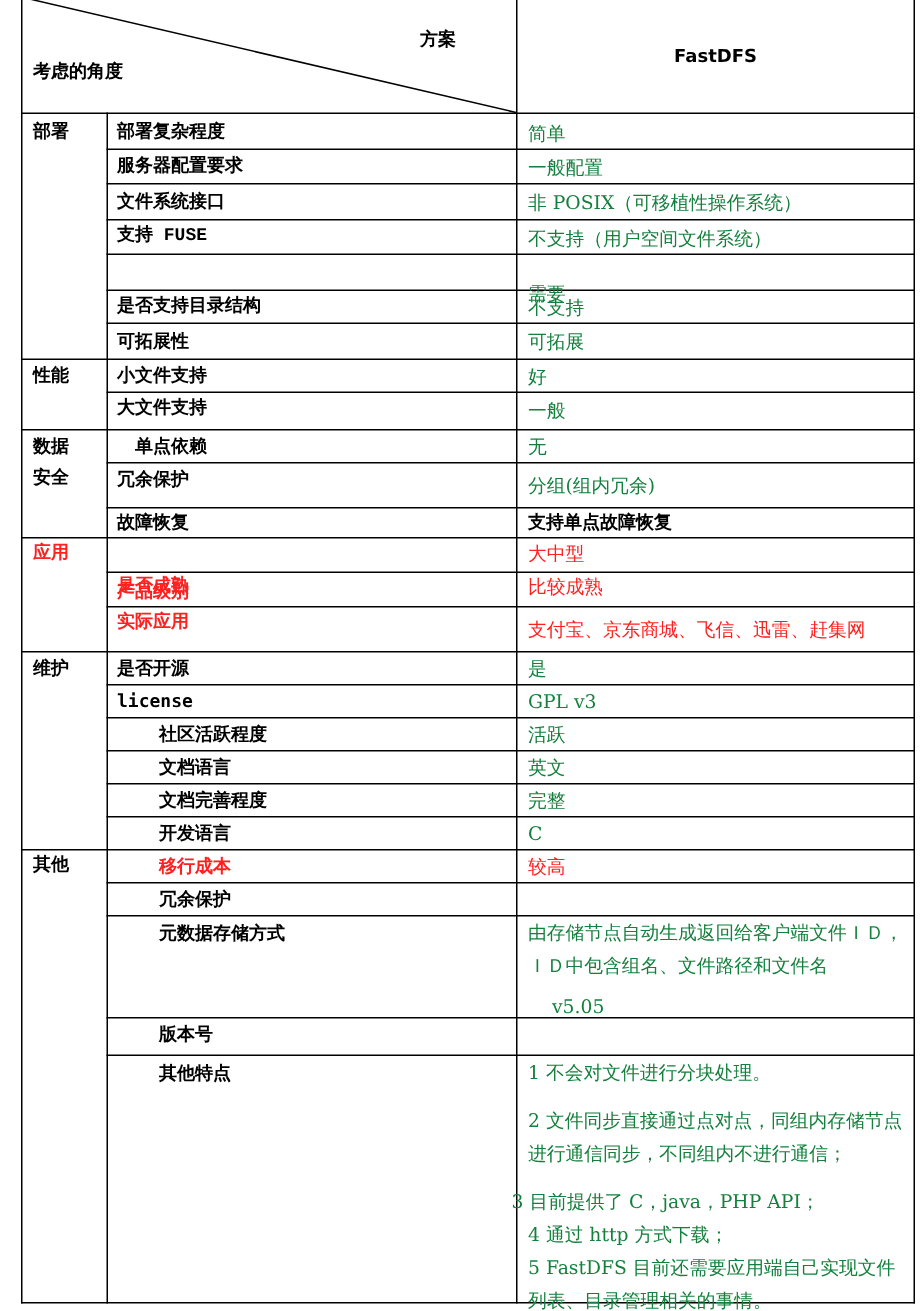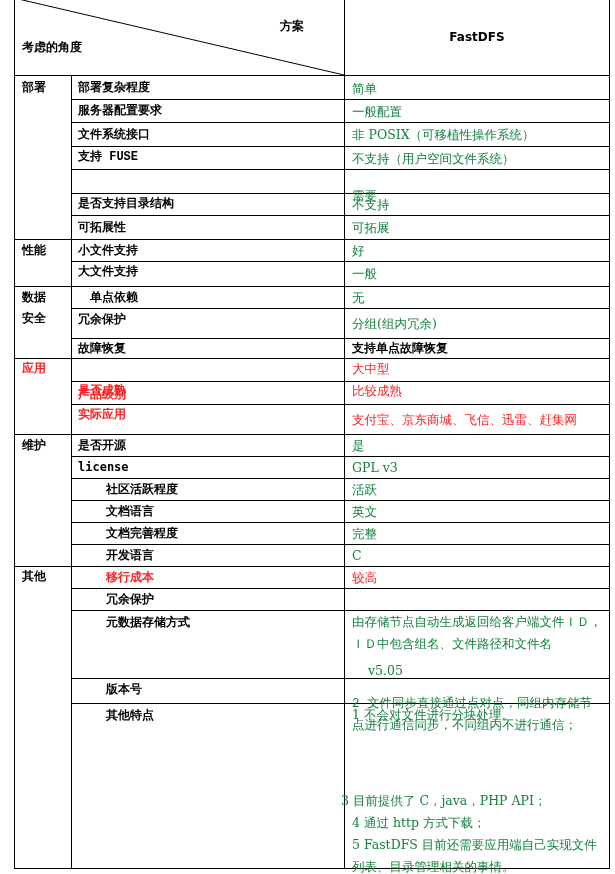--- a/index.html
+++ b/index.html
@@ -116,17 +116,17 @@
 
   <div class="cell b red" style="left:92px;top:568px;">移行成本</div>
   <div class="cell val red" style="left:338px;top:569px;">较高</div>
   <div class="cell b" style="left:92px;top:590px;">冗余保护</div>
   <div class="cell b" style="left:92px;top:613px;">元数据存储方式</div>
   <div class="cell val multi" style="left:338px;top:613px;width:252px;">由存储节点自动生成返回给客户端文件ＩＤ，ＩＤ中包含组名、文件路径和文件名</div>
   <div class="cell b" style="left:92px;top:680px;">版本号</div>
   <div class="cell val" style="left:338px;top:662px;margin-left:16px;">v5.05</div>
   <div class="cell b" style="left:92px;top:706px;">其他特点</div>
   <div class="cell val multi" style="left:338px;top:706px;width:252px;">1 不会对文件进行分块处理。</div>
-  <div class="cell val multi" style="left:338px;top:696px;width:252px;font-family:Liberation Mono, monospace;">2 文件同步直接通过点对点，同组内存储节点进行通信同步，不同组内不进行通信；</div>
+  <div class="cell val multi" style="left:338px;top:738px;width:252px;">2 文件同步直接通过点对点，同组内存储节点进行通信同步，不同组内不进行通信；</div>
   <div class="cell val multi" style="left:327px;top:792px;width:252px;">3 目前提供了 C，java，PHP API；</div>
   <div class="cell val multi" style="left:338px;top:814px;width:252px;">4 通过 http 方式下载；</div>
   <div class="cell val multi" style="left:338px;top:836px;width:252px;">5 FastDFS 目前还需要应用端自己实现文件列表、目录管理相关的事情。</div>
 </div>
 
 </body></html>

